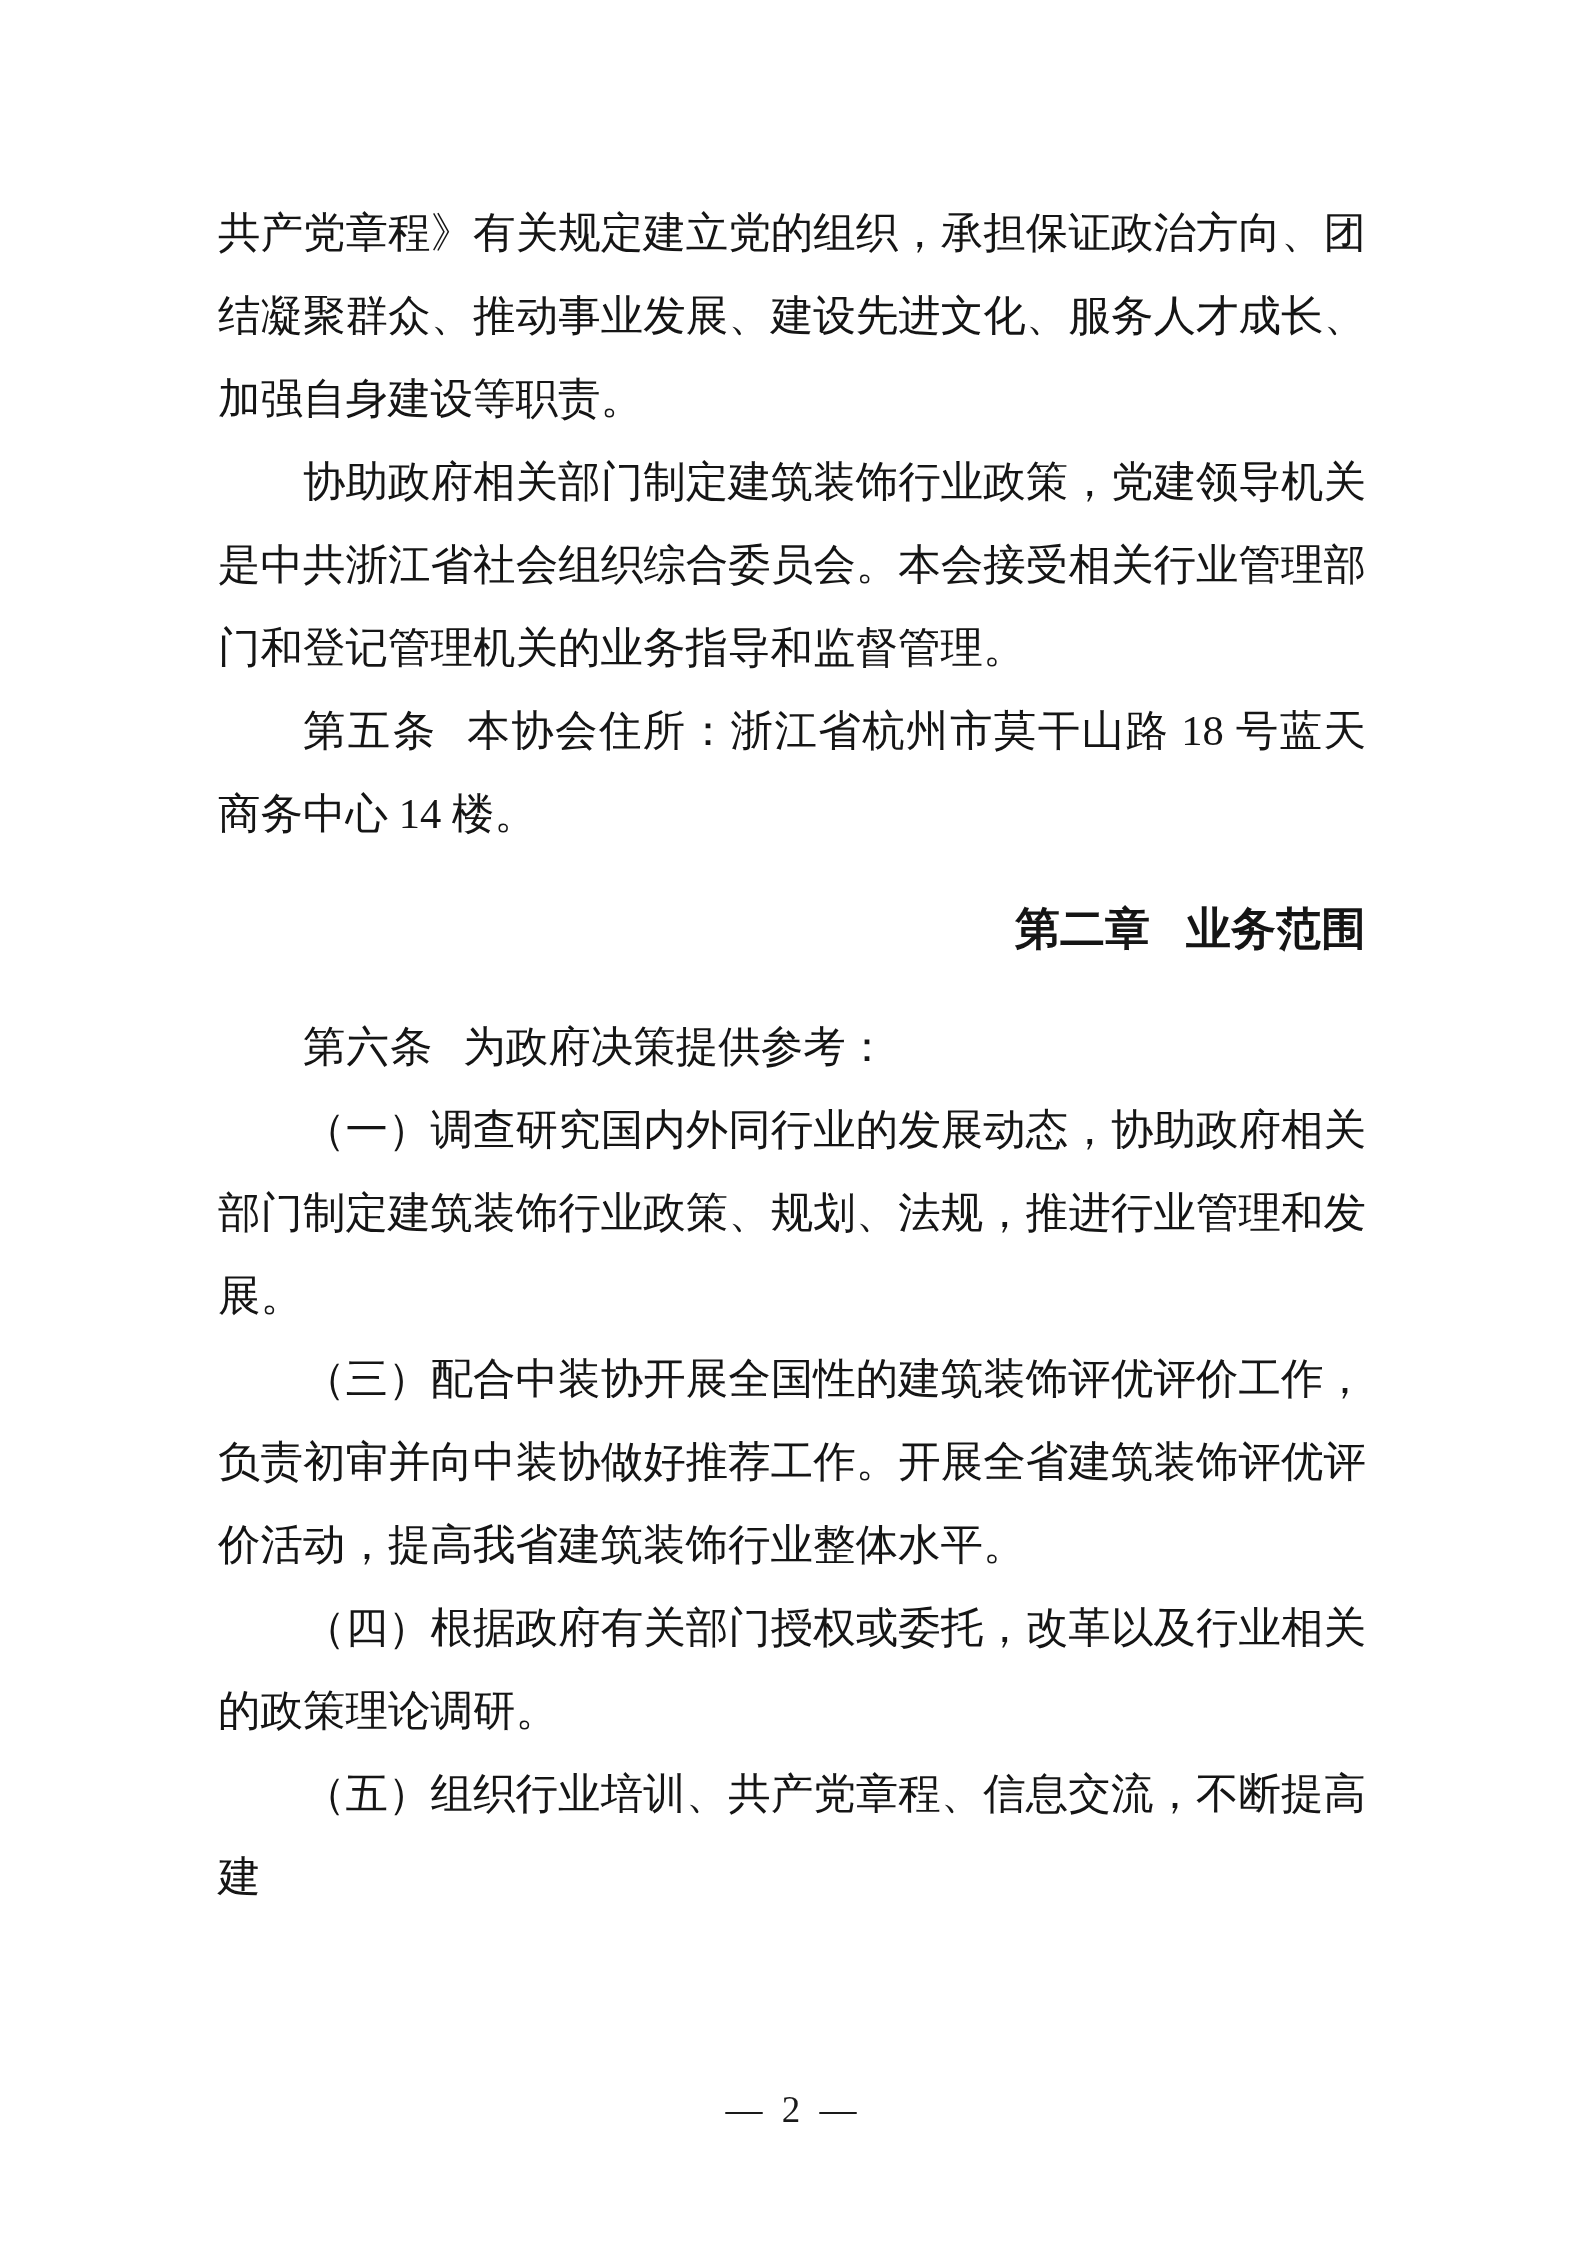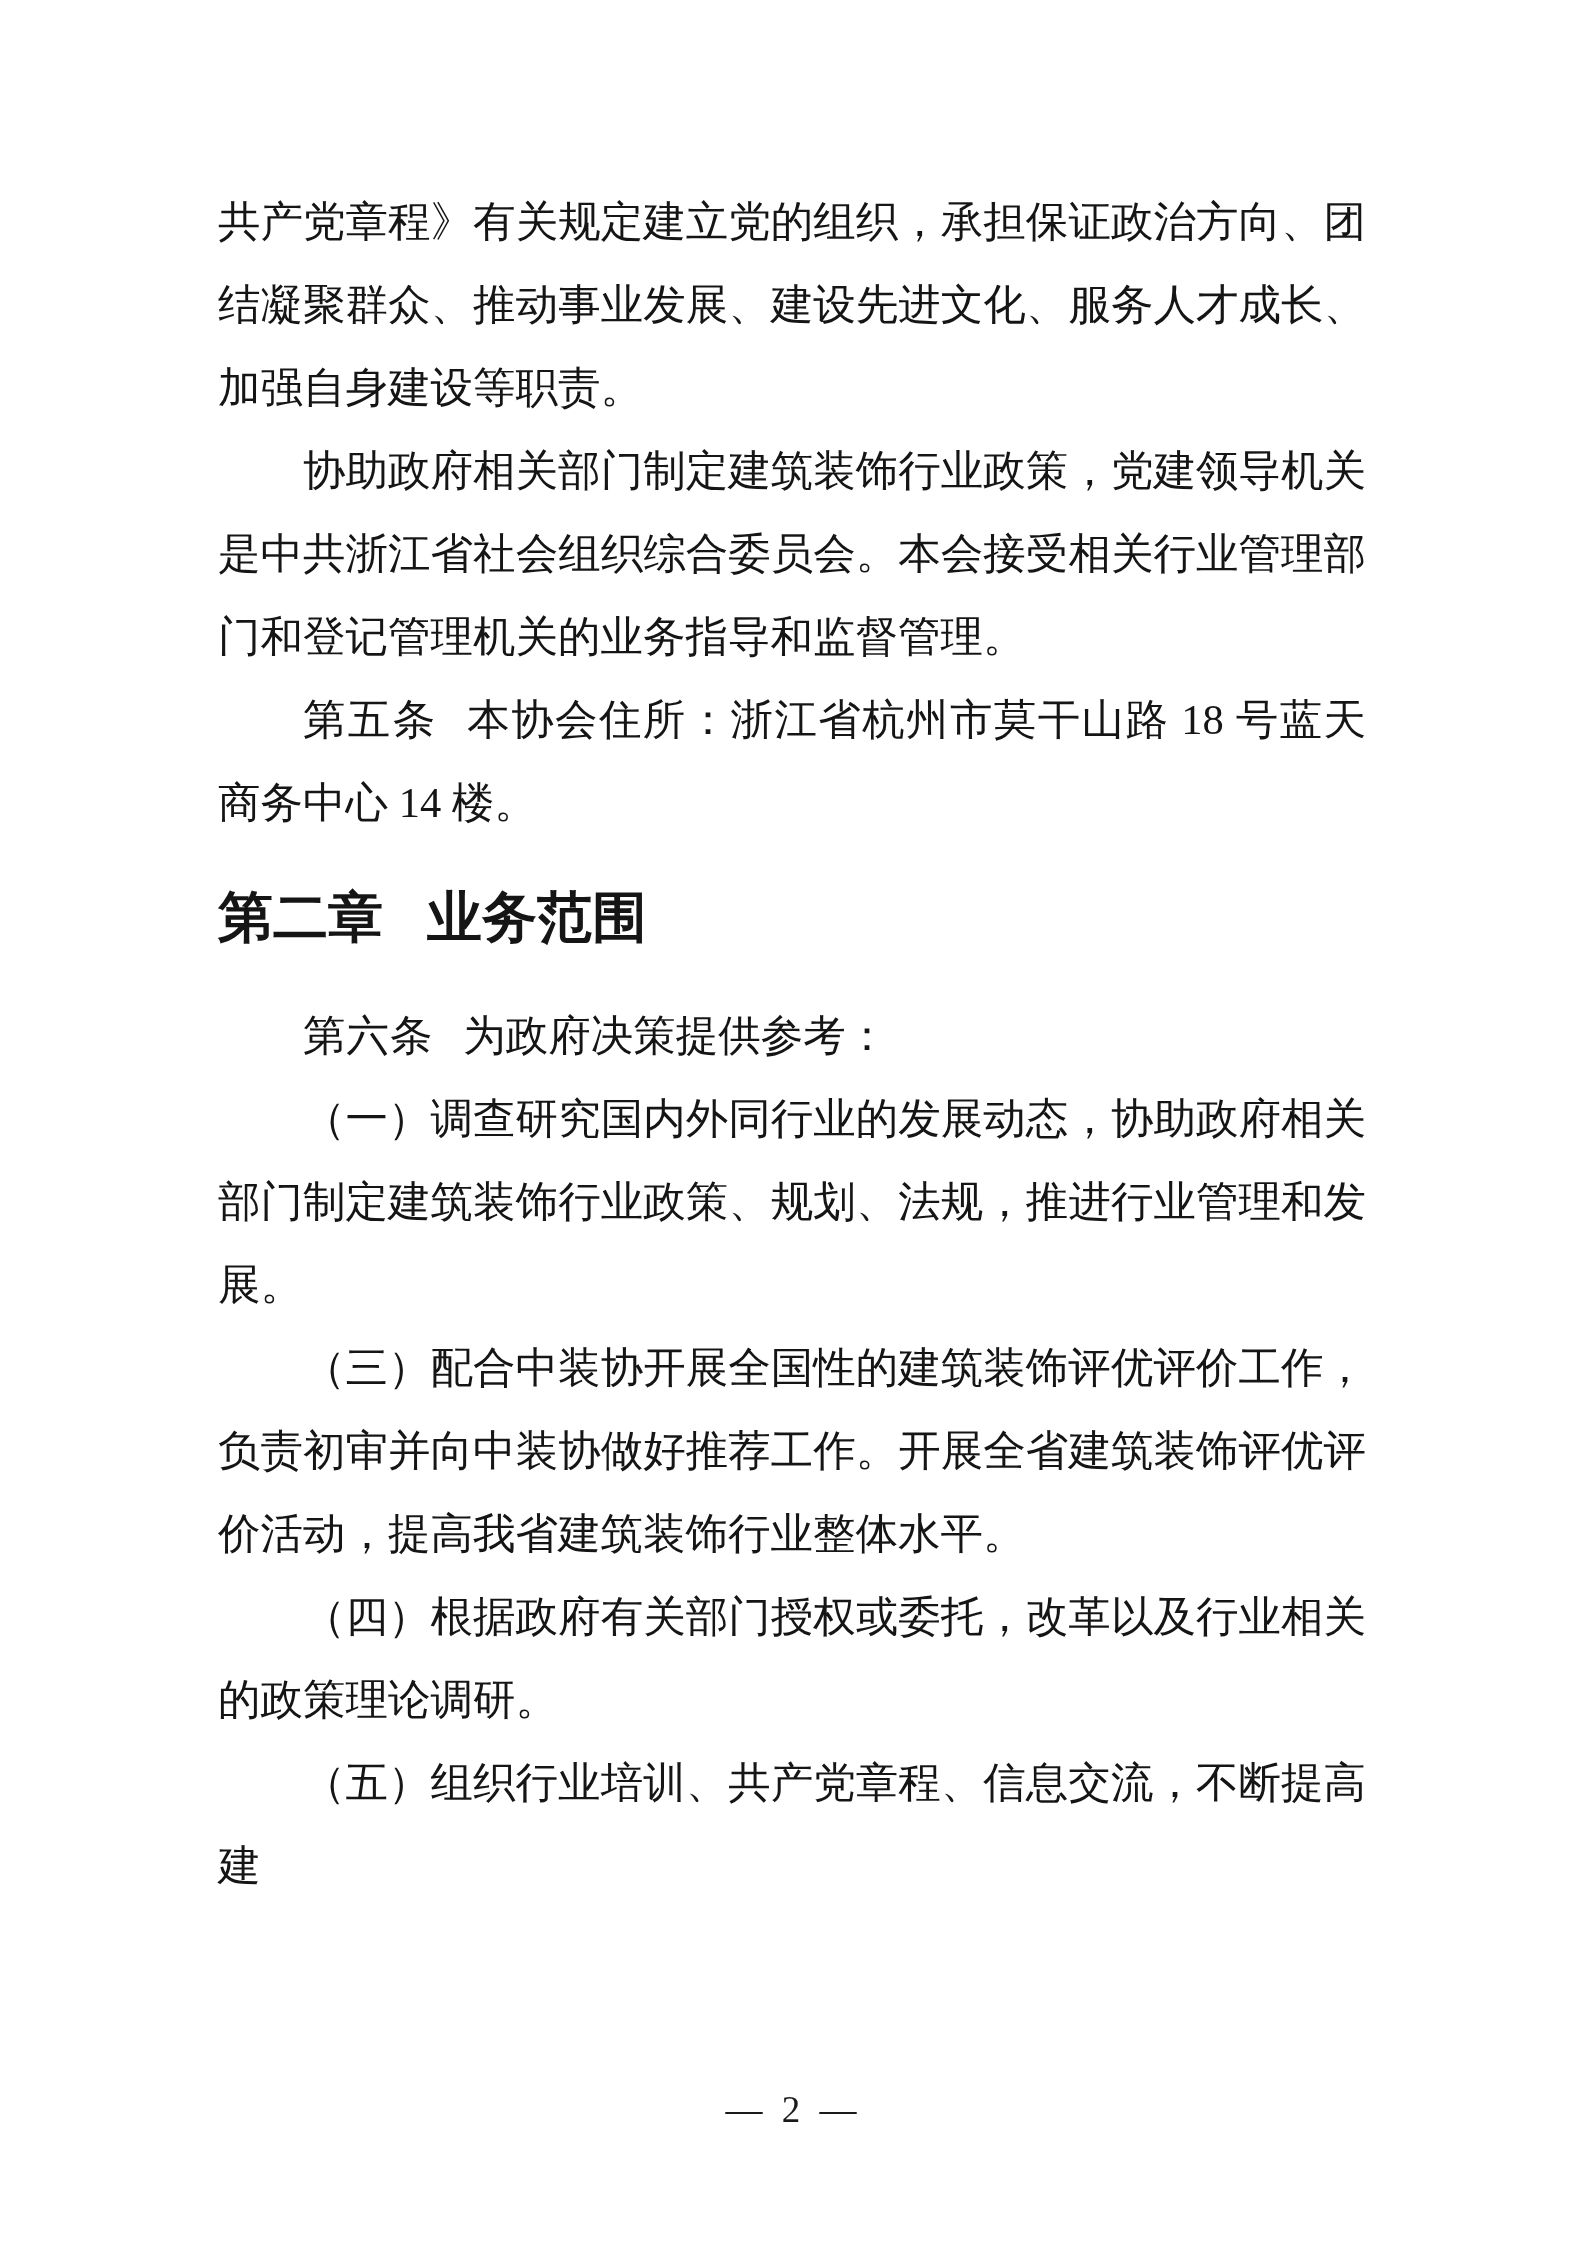--- a/index.html
+++ b/index.html
@@ -13,21 +13,21 @@
     height: 2245px;
     margin: 0 auto;
     background: #ffffff;
     overflow: hidden;
     color: #151515;
     font-family: "Liberation Serif", serif;
   }
   .content {
     position: absolute;
     left: 218px;
-    top: 180px;
+    top: 191px;
     width: 1148px;
     font-size: 42.5px;
     line-height: 83px;
     text-align: justify;
   }
   .para {
     margin: 0;
     padding: 0;
     text-indent: 2em;
   }
@@ -35,25 +35,25 @@
     text-indent: 0;
   }
   .term {
     font-family: "Liberation Sans", sans-serif;
     font-weight: normal;
     margin-right: 0.7em;
     letter-spacing: 1px;
   }
   .chapter {
     margin: 32px 0 35px 0;
-    text-align: left;
+    text-align: right;
     text-indent: 0;
     font-family: "Liberation Sans", sans-serif;
     font-weight: bold;
-    font-size: 55px;
+    font-size: 45px;
     line-height: 83px;
   }
   .chapter .chapter-label {
     margin-right: 0.8em;
   }
   .footer {
     position: absolute;
     left: 0;
     top: 2088px;
     width: 100%;

